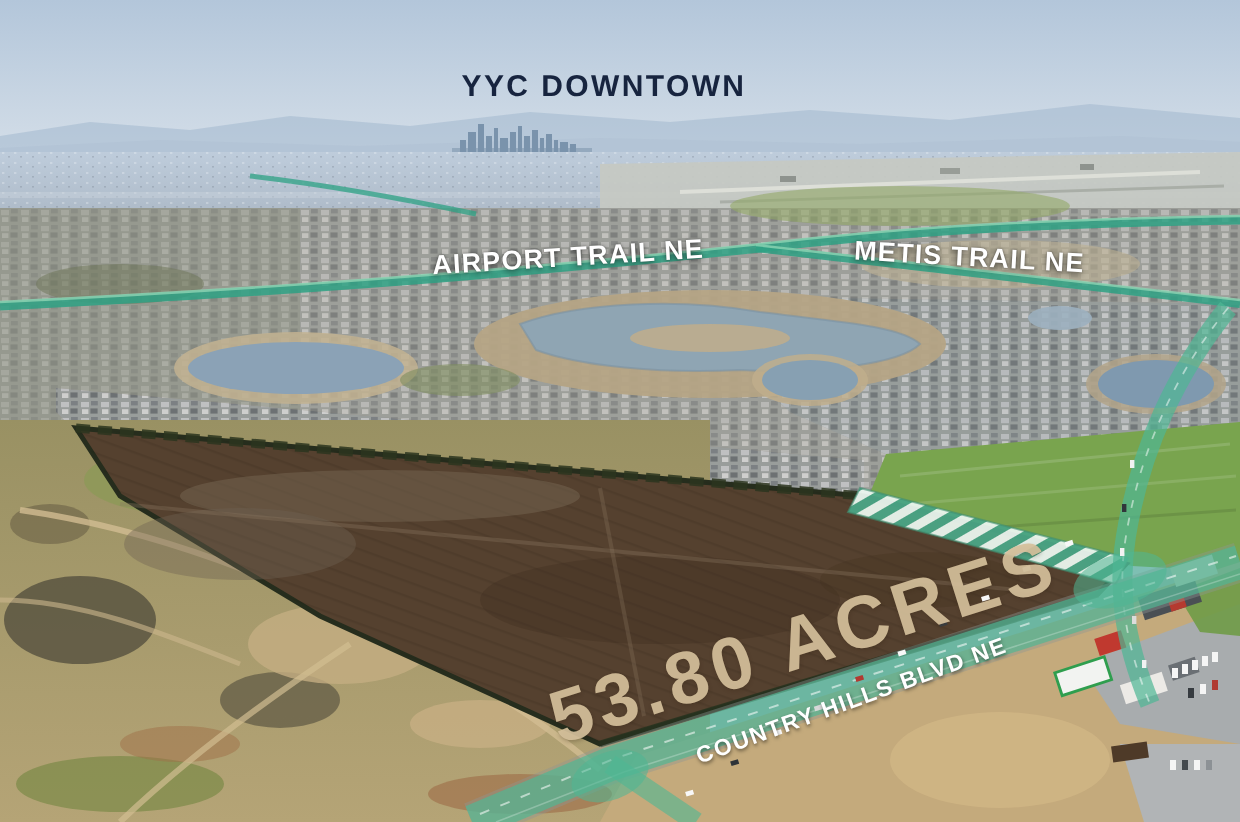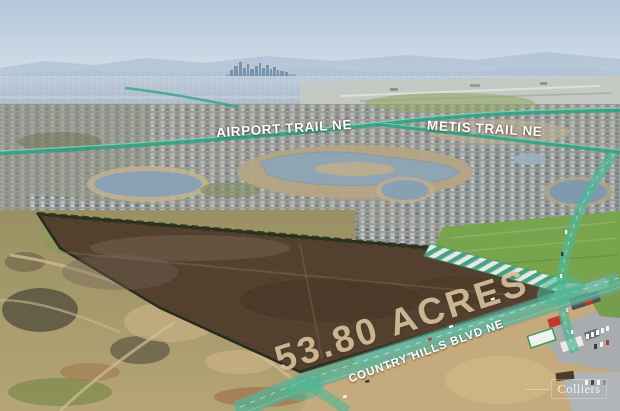--- a/index.html
+++ b/index.html
@@ -261,20 +261,18 @@
       <rect x="548" y="304" width="4" height="2.4" fill="#f8f8f8"></rect>
     </g>
     <rect x="565" y="230" width="2.2" height="4" fill="#f2f2f2"></rect>
     <rect x="561" y="252" width="2.2" height="4" fill="#31363b"></rect>
     <rect x="560" y="274" width="2.2" height="4" fill="#f2f2f2"></rect>
     <rect x="566" y="308" width="2.2" height="4" fill="#dcdcdc"></rect>
     <rect x="571" y="330" width="2.2" height="4" fill="#f2f2f2"></rect>
   </g>
 </svg>
 
+  <div class="lbl lbl-downtown">YYC DOWNTOWN</div>
   <div class="lbl lbl-road lbl-airport">AIRPORT TRAIL NE</div>
   <div class="lbl lbl-road lbl-metis">METIS TRAIL NE</div>
   <div class="lbl lbl-acres">53.80 ACRES</div>
   <div class="lbl lbl-chb">COUNTRY HILLS BLVD NE</div>
-  <div class="watermark">
-    <span>Colliers</span>
-  </div>
 </div>
 
 </body></html>

